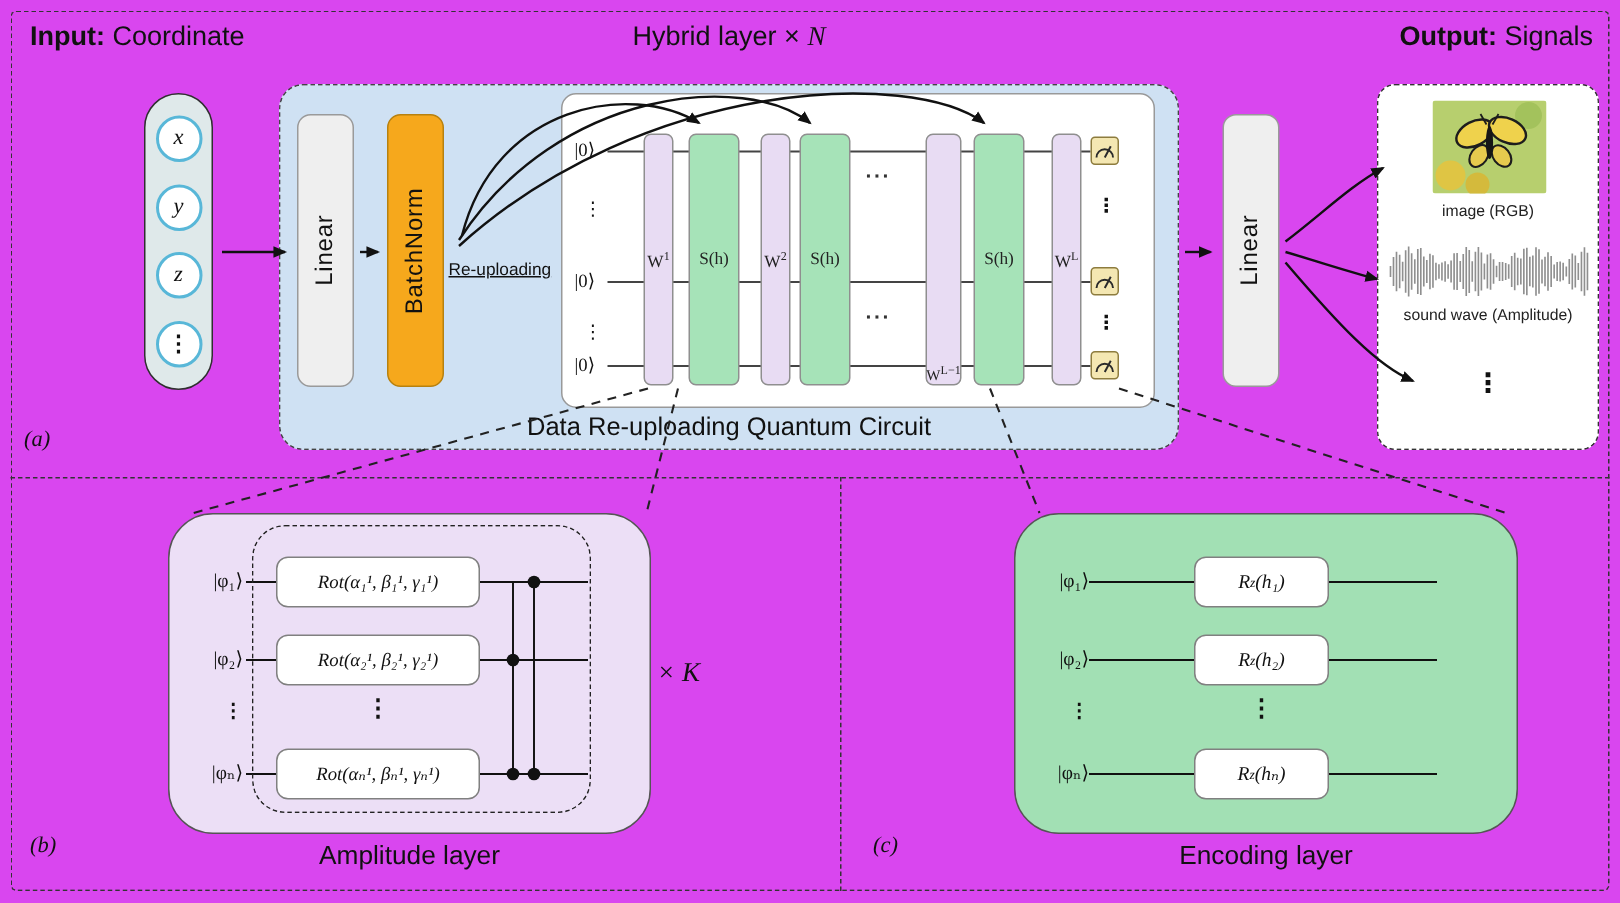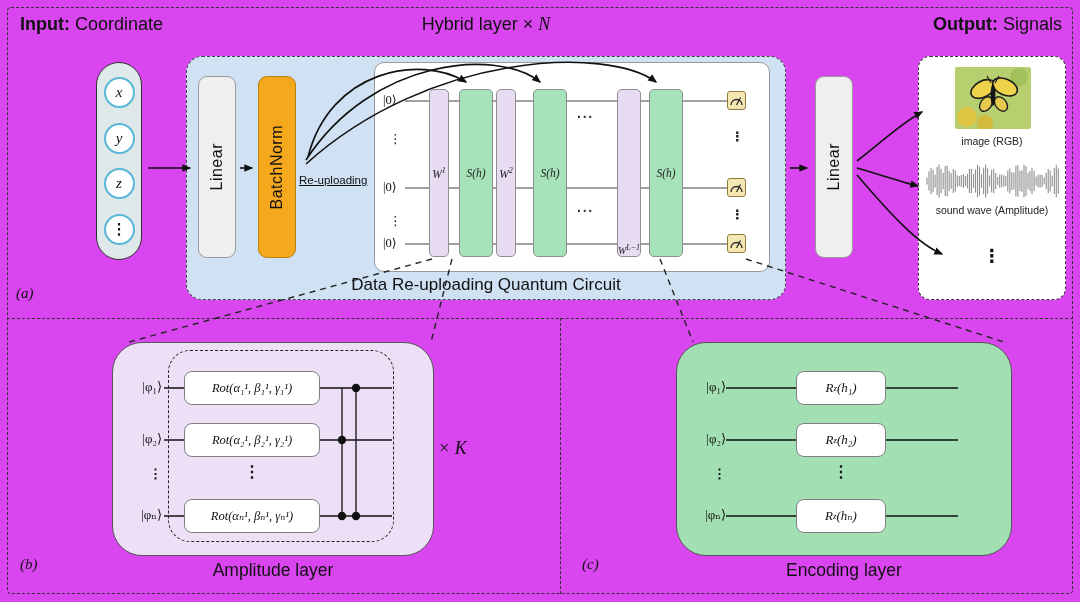--- a/index.html
+++ b/index.html
@@ -25,21 +25,21 @@
   .hybrid { position:absolute; left:186px; top:56px; width:600px; height:244px; border:1.8px dashed #444; border-radius:16px; }
   .vblock { position:absolute; top:76px; width:38px; height:182px; border-radius:9px; display:flex; align-items:center; justify-content:center; }
   .linear { border:1.5px solid #9a9a9a; }
   .batchnorm { left:258px; border:1.5px solid #b8810f; }
   .vtext { writing-mode:vertical-rl; transform:rotate(180deg); font-size:16px; color:#111; letter-spacing:.5px; white-space:nowrap; }
   .reupload { position:absolute; left:299px; top:174px; font-size:11.5px;text-decoration:underline; }
 
   .circuit { position:absolute; left:374px; top:62px; width:396px; height:210px; background:#fff; border:1.5px solid #999; border-radius:10px; }
   .ket { position:absolute; font-family:"Liberation Serif","DejaVu Serif",serif; font-size:12.5px; white-space:nowrap; }
   .gate { position:absolute; border:1px solid #8f8f8f; border-radius:5px; display:flex; align-items:center; justify-content:center; }
-  .glabel { font-family:"Liberation Serif","DejaVu Serif",serif; font-style:italic; font-size:11.5px; color:#222; white-space:nowrap; }
+  .glabel { font-family:"Liberation Serif","DejaVu Serif",serif; font-size:11.5px; color:#222; white-space:nowrap; }
   .glabel.small { font-size:10px; }
   .glabel sup { font-size:8px; }
   .hdots { position:absolute; font-size:14px; color:#333; letter-spacing:1px; font-weight:bold; }
   .measure { position:absolute; left:352px; width:19px; height:19px; border:1.2px solid #8d7c3e; border-radius:3px;
              display:flex; align-items:center; justify-content:center; }
   .mdots { position:absolute; left:356px; font-size:13px; font-weight:bold; }
   .circuit-caption { position:absolute; left:186px; top:275px; width:600px; text-align:center; font-size:17px; }
 
   .outbox { position:absolute; left:918px; top:56px; width:148px; height:244px; border:1.6px dashed #333; border-radius:12px; background:#fff; }
   .butterfly { position:absolute; left:36px; top:10px; }
@@ -125,35 +125,38 @@
     <span class="ket" style="left:8px; top:116px;">|0⟩</span>
     <span class="ket" style="left:14px; top:150px;">⋮</span>
     <span class="ket" style="left:8px; top:172px;">|0⟩</span>
 
     <div class="gate" style="left: 54px; top: 26px; width: 20px; height: 168px; background: rgb(232, 220, 243);">
       <span class="glabel"><span>W</span><sup>1</sup></span>
     </div>
     <div class="gate" style="left: 84px; top: 26px; width: 34px; height: 168px; background: rgb(166, 227, 184);">
       <span class="glabel">S(h)</span>
     </div>
-    <div class="gate" style="left: 121px; top: 26px; width: 20px; height: 168px; background: rgb(232, 220, 243);">
+    <div class="gate" style="left: 132px; top: 26px; width: 20px; height: 168px; background: rgb(232, 220, 243);">
       <span class="glabel"><span>W</span><sup>2</sup></span>
     </div>
     <div class="gate" style="left: 158px; top: 26px; width: 34px; height: 168px; background: rgb(166, 227, 184);">
       <span class="glabel">S(h)</span>
     </div>
 
     <span class="hdots" style="left:202px; top:46px;">···</span>
     <span class="hdots" style="left:202px; top:140px;">···</span>
 
     <div class="gate" style="left: 242px; top: 26px; width: 24px; height: 168px; background: rgb(232, 220, 243); align-items: flex-end;">
       <span class="glabel small"><span>W</span><sup>L−1</sup></span>
     </div>
     <div class="gate" style="left: 274px; top: 26px; width: 34px; height: 168px; background: rgb(166, 227, 184);">
       <span class="glabel">S(h)</span>
+    </div>
+    <div class="gate" style="left: 326px; top: 26px; width: 20px; height: 168px; background: rgb(232, 220, 243);">
+      <span class="glabel"><span>W</span><sup>L</sup></span>
     </div>
 
     <div class="measure" style="top: 28px; background: rgb(244, 231, 178);">
       <svg width="15" height="13" viewBox="0 0 15 13">
         <path d="M2 11 A5.5 5.5 0 0 1 13 11" fill="none" stroke="#2a2a2a" stroke-width="1.3"></path>
         <line x1="7.5" y1="11" x2="11.5" y2="3.5" stroke="#2a2a2a" stroke-width="1.3"></line>
       </svg>
     </div>
     <span class="mdots" style="top:66px;">⋮</span>
     <div class="measure" style="top: 115px; background: rgb(244, 231, 178);">

